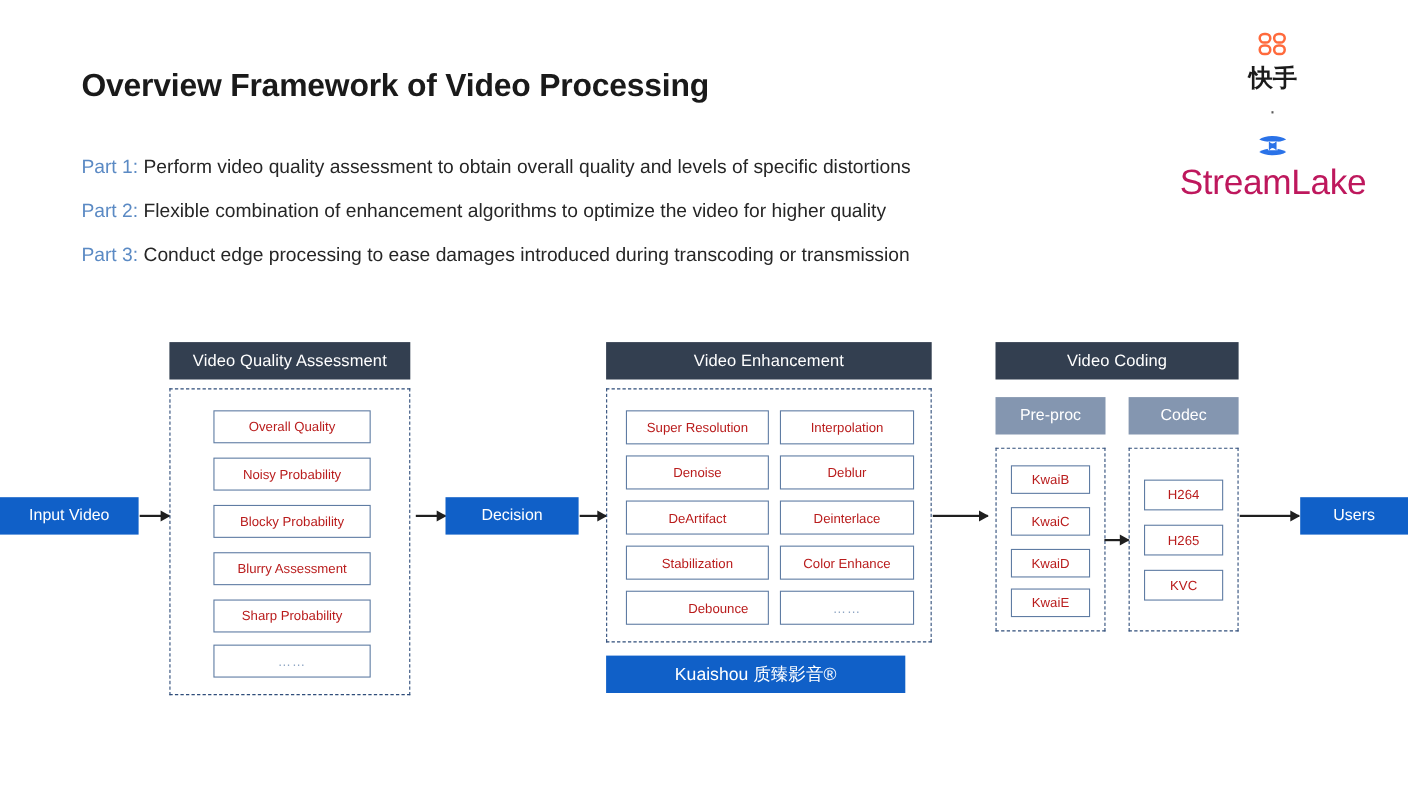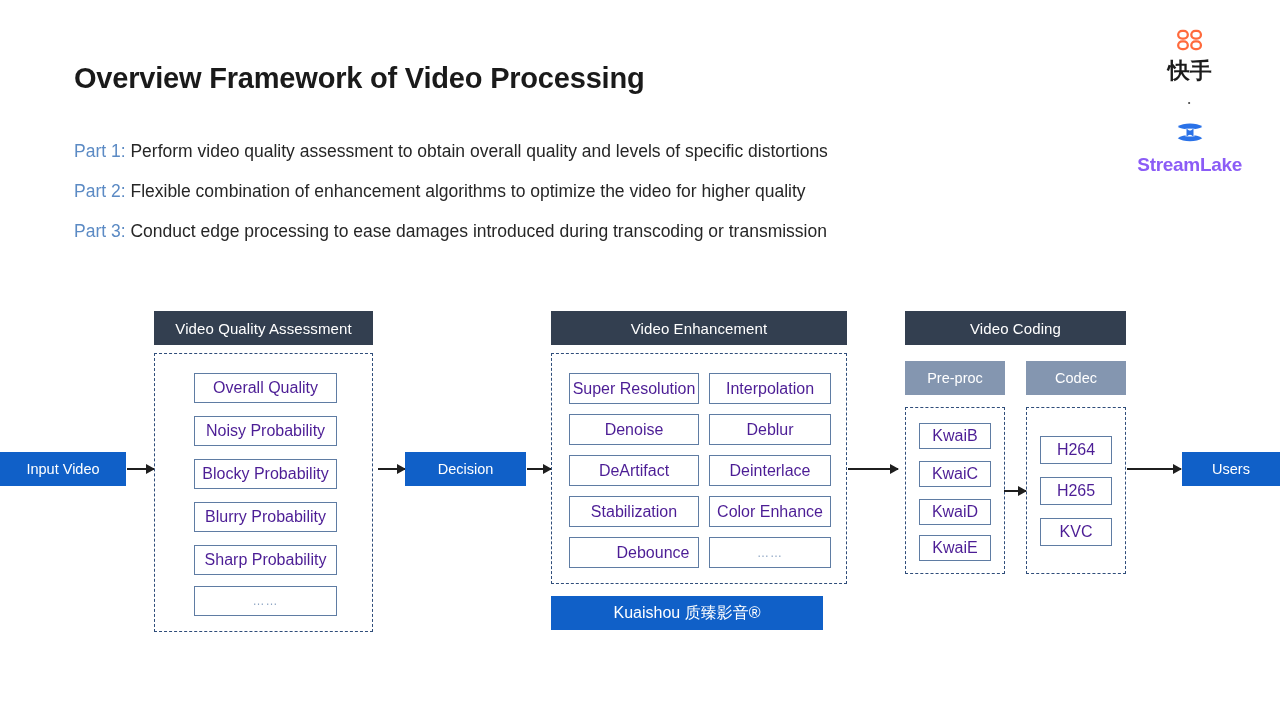--- a/index.html
+++ b/index.html
@@ -10,21 +10,21 @@
     overflow: hidden;
   }
   #slide { position: relative; width: 1280px; height: 723px; background:#fff; }
 
   
   .logo-bar { position:absolute; top:28px; right:38px; display:flex; align-items:center; gap:7px;flex-direction:column; }
   .ks-mark { width:28px; height:24px; display:block; }
   .ks-text { font-size:22px; font-weight:bold; color:#1b1b1b; letter-spacing:0px; line-height:24px; }
   .dot-sep { font-size:19px; color:#5a5a5a; margin:0 2px 0 1px; line-height:24px; }
   .sl-mark { width:28px; height:24px; display:block; }
-  .sl-text { font-size:19px; font-weight:bold; color:#8b5cf6; letter-spacing:-0.3px; line-height:26px; }
+  .sl-text { font-size:32px; font-weight:normal; color:#be185d; letter-spacing:-0.3px; line-height:26px; }
 
   
   .title { position:absolute; left:74px; top:62px; font-size:29px; font-weight:bold;
            color:#1a1a1a; letter-spacing:-0.2px; }
 
   
   .parts { position:absolute; left:74px; top:131px; }
   .part-line { font-size:17.5px; color:#262626; line-height:40px; white-space:nowrap; }
   .part-tag { color:#5b8ac4; }
 
@@ -35,21 +35,21 @@
     letter-spacing:0.1px;
     text-align:right;
   }
   .sub-hdr {
     position:absolute; background:#8496b0; color:#ffffff;
     font-size:14.5px; display:flex; align-items:center; justify-content:center;
   }
   .dashbox { position:absolute; border:1.6px dashed #2f4d7a; background:transparent; }
   .cell {
     position:absolute; border:1.2px solid #5f7ca3; background:#ffffff;
-    color:#4c1d95; font-size:16px; display:flex; align-items:center; justify-content:center;
+    color:#b91c1c; font-size:12px; display:flex; align-items:center; justify-content:center;
     white-space:nowrap;
   }
   .cell.dots { color:#8fa6c4; letter-spacing:1px; font-size:12px; }
   .bluebox {
     position:absolute; background:#1060c8; color:#ffffff; font-size:14.5px;
     display:flex; align-items:center; justify-content:center;
   }
   .banner {
     position:absolute; background:#1060c8; color:#ffffff; font-size:16px;
     display:flex; align-items:center; justify-content:center;
@@ -105,21 +105,21 @@
 
   <div class="bluebox" style="left:0px; top:452px; width:126px; height:34px;">Input Video</div>
   <div class="arrow" style="left:127px; top:468px; width:27px;"></div>
 
   <div class="hdr" style="left:154px; top:311px; width:219px; height:34px;">Video Quality Assessment</div>
   <div class="dashbox" style="left:154px; top:353px; width:219px; height:279px;"></div>
 
   <div class="cell" style="left:194px; top:373px; width:143px; height:30px;">Overall Quality</div>
   <div class="cell" style="left:194px; top:416px; width:143px; height:30px;">Noisy Probability</div>
   <div class="cell" style="left:194px; top:459px; width:143px; height:30px;">Blocky Probability</div>
-  <div class="cell" style="left:194px; top:502px; width:143px; height:30px;">Blurry Probability</div>
+  <div class="cell" style="left:194px; top:502px; width:143px; height:30px;">Blurry Assessment</div>
   <div class="cell" style="left:194px; top:545px; width:143px; height:30px;">Sharp Probability</div>
   <div class="cell dots" style="left:194px; top:586px; width:143px; height:30px;">……</div>
 
   <div class="arrow" style="left:378px; top:468px; width:27px;"></div>
   <div class="bluebox" style="left:405px; top:452px; width:121px; height:34px;">Decision</div>
   <div class="arrow" style="left:527px; top:468px; width:24px;"></div>
 
   <div class="hdr" style="left:551px; top:311px; width:296px; height:34px;">Video Enhancement</div>
   <div class="dashbox" style="left:551px; top:353px; width:296px; height:231px;"></div>
 

